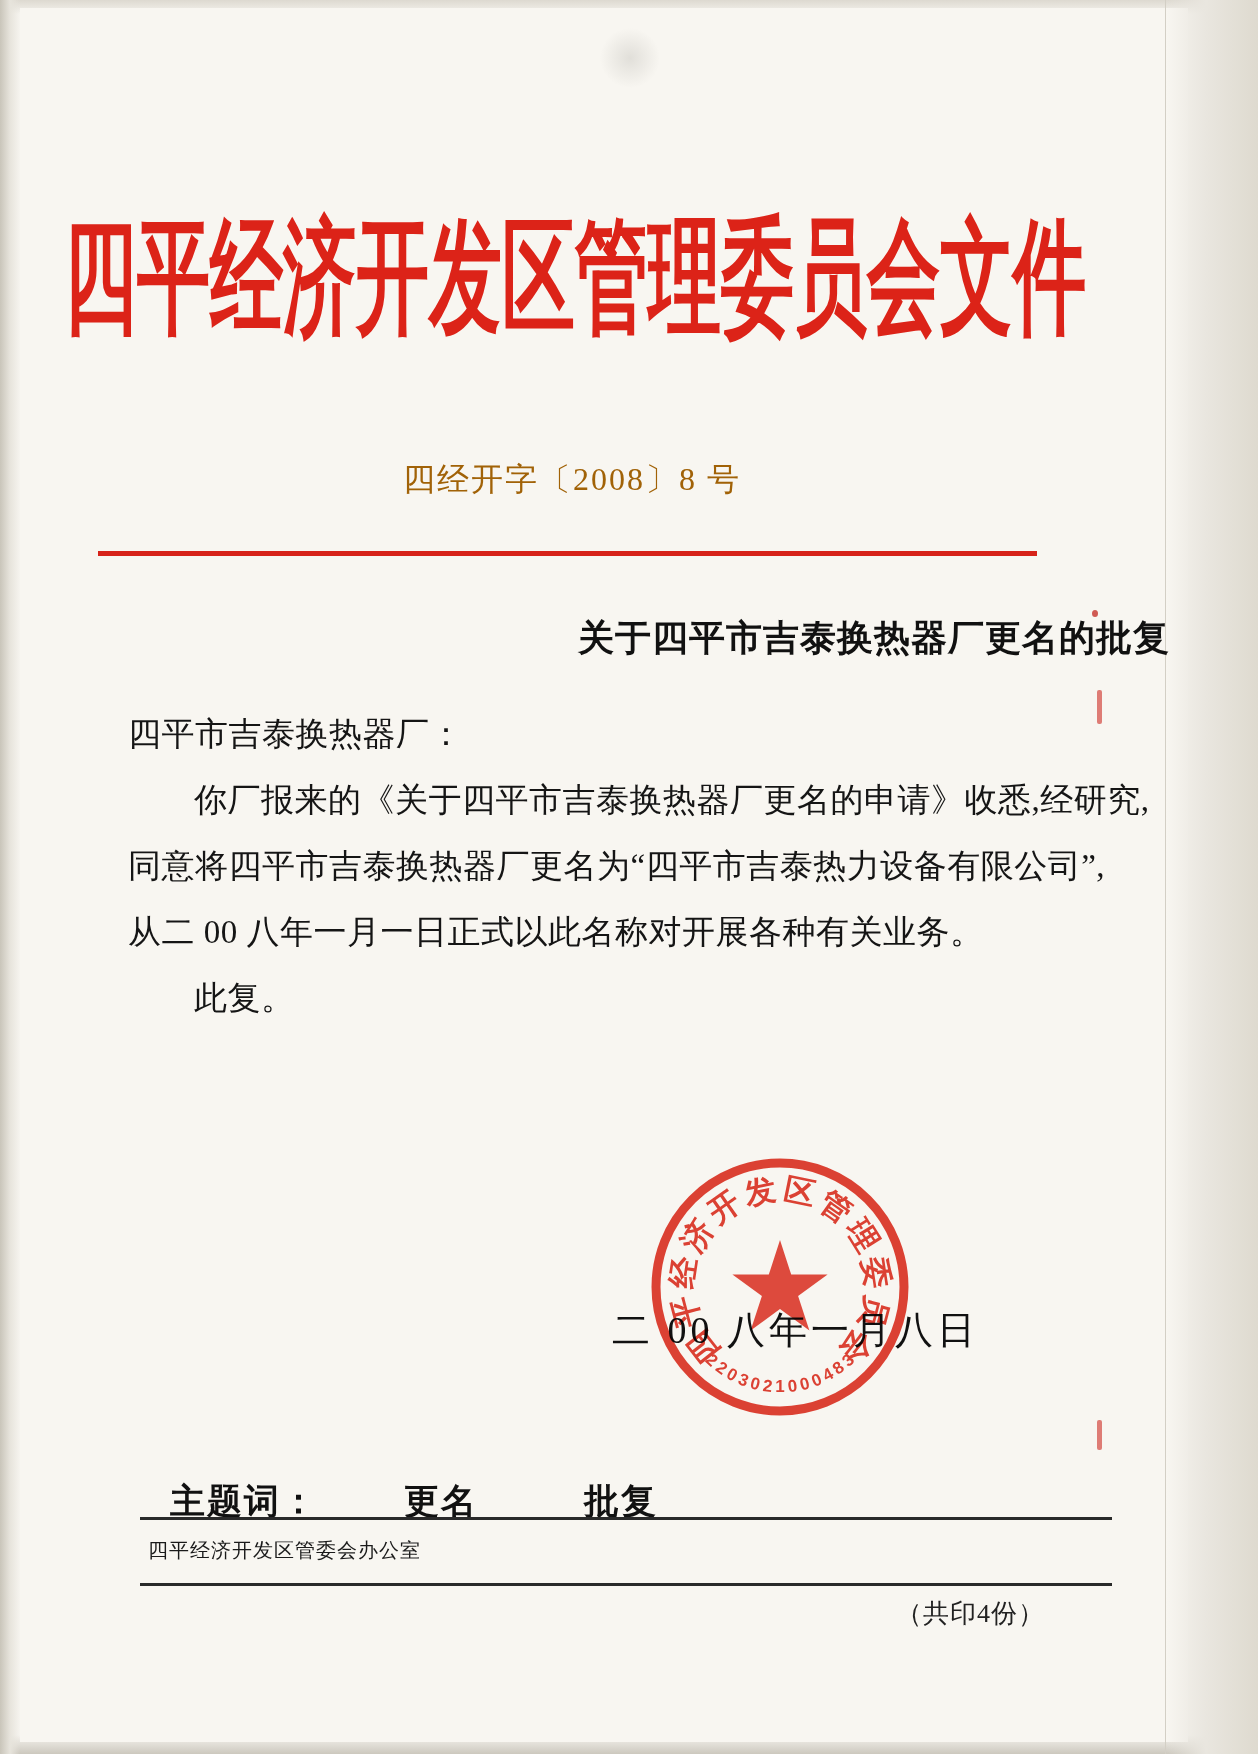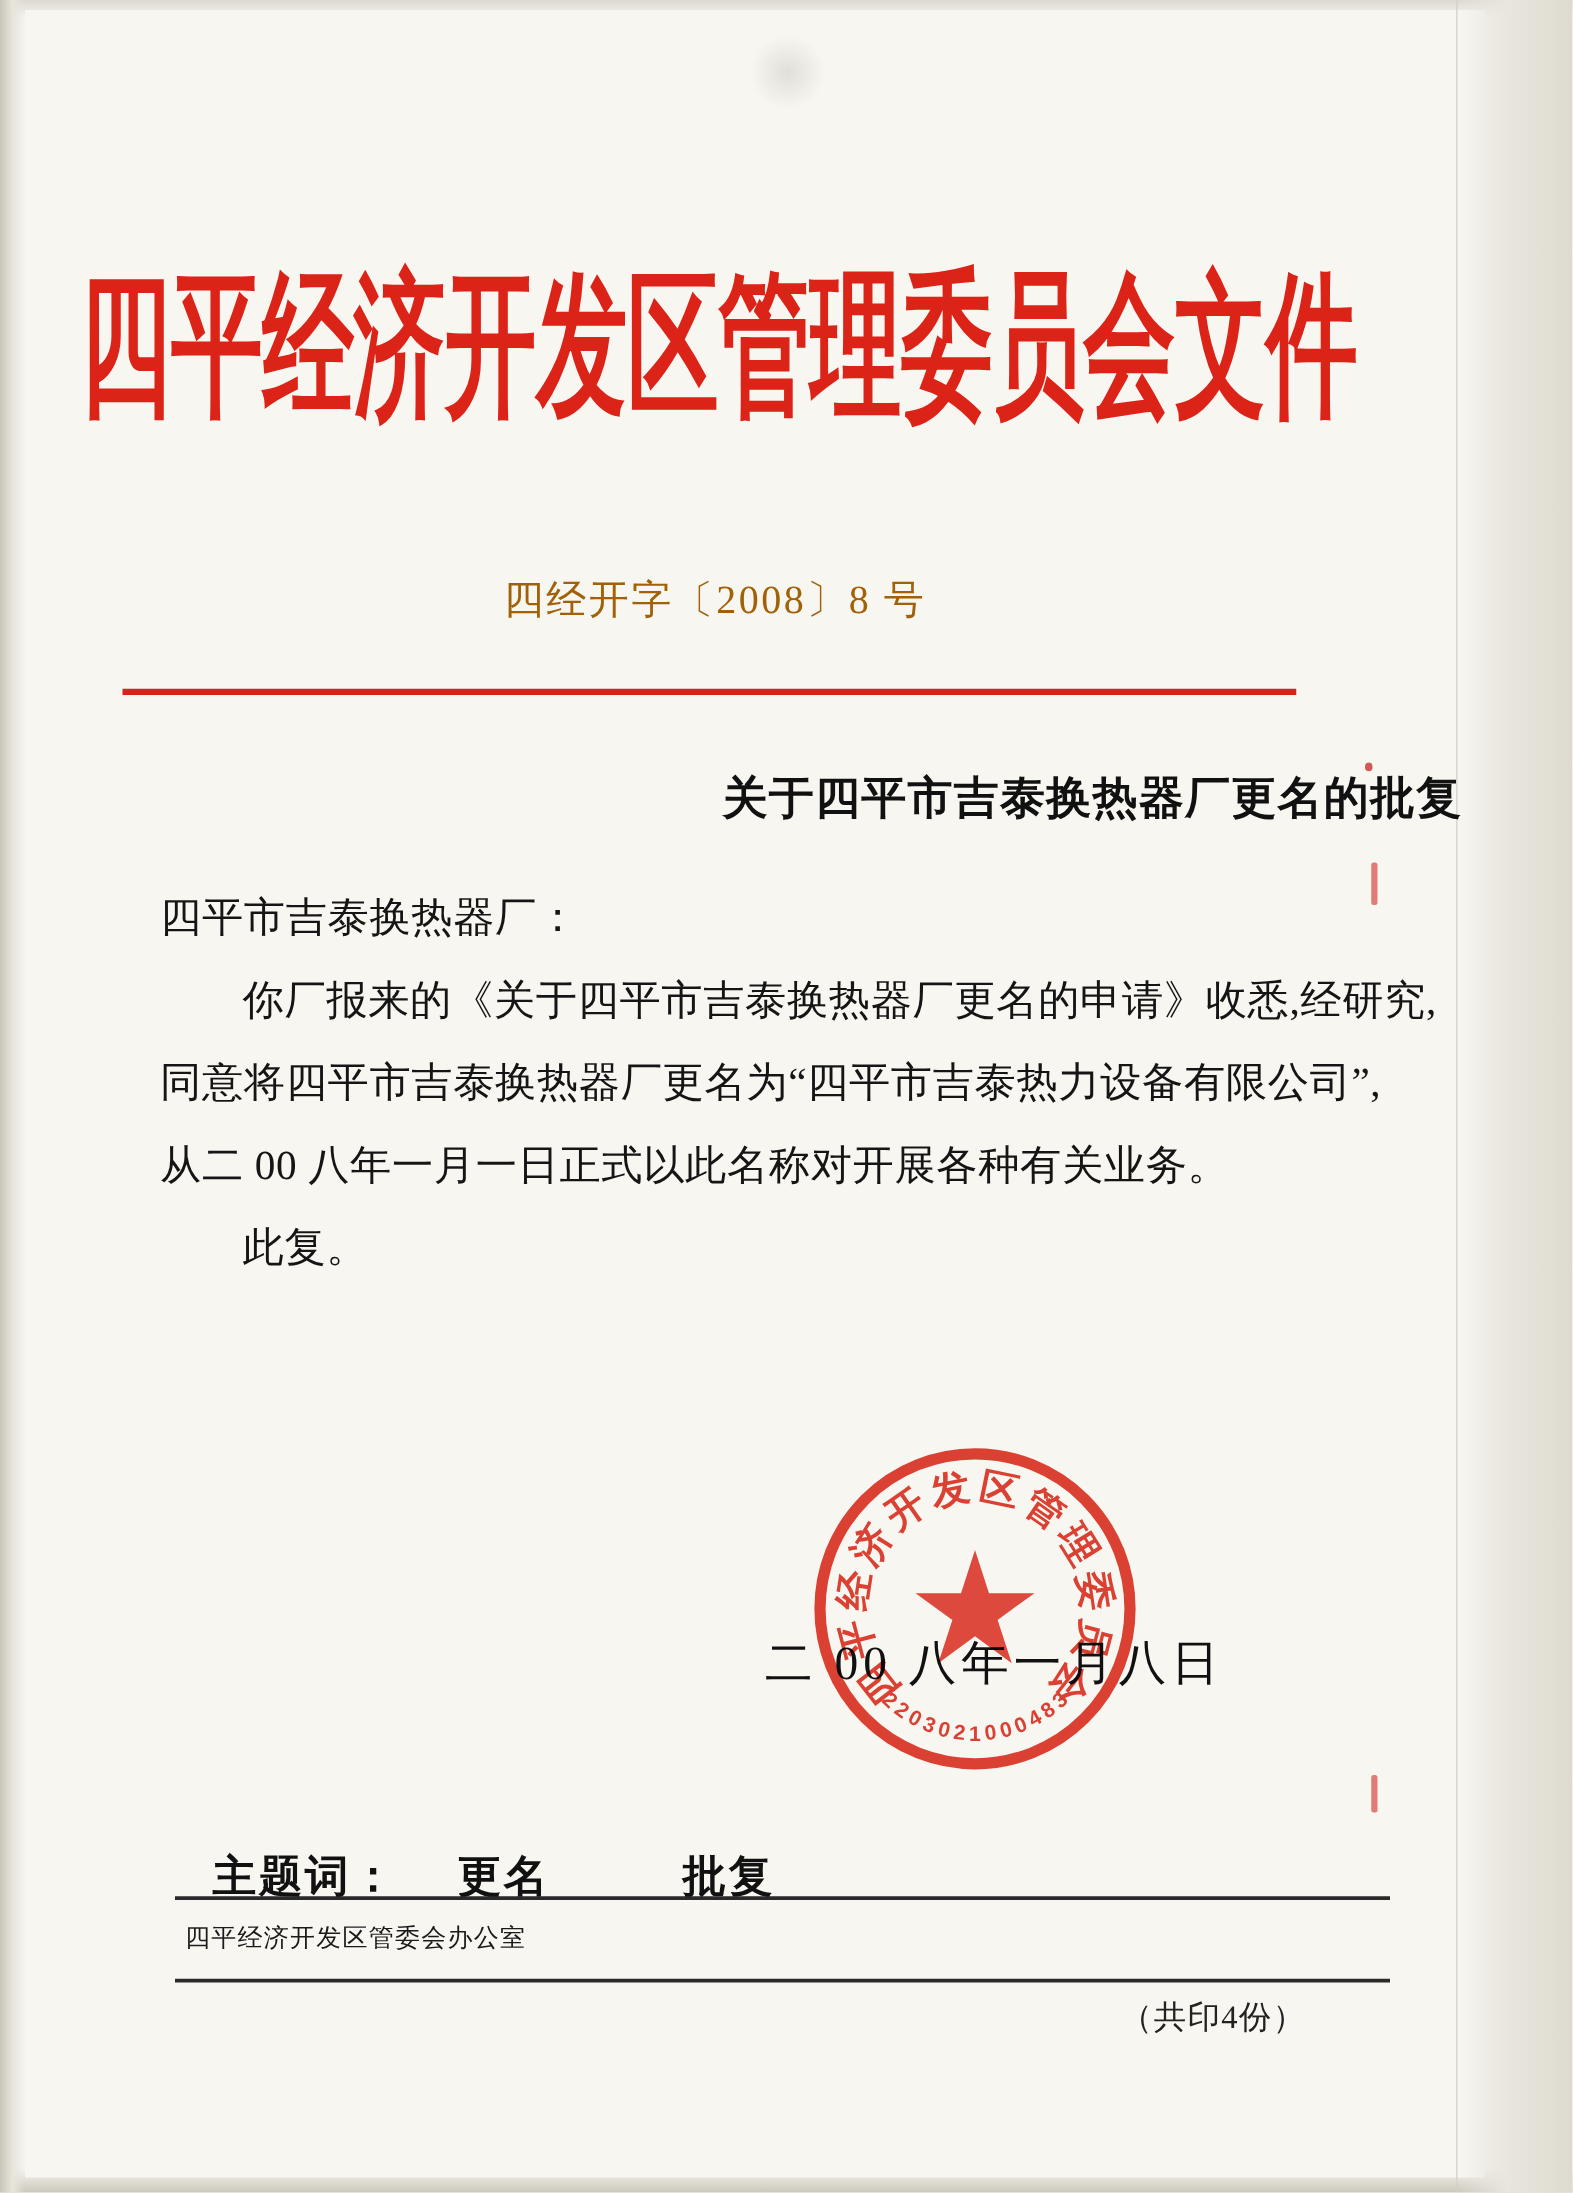--- a/index.html
+++ b/index.html
@@ -63,21 +63,21 @@
   .seal-digit{
     font-size:17px;font-weight:bold;fill:#e03324;
     text-anchor:middle;dominant-baseline:middle;
     font-family:"Liberation Sans","DejaVu Sans",sans-serif;
   }
   .subject-row{
     left:170px;top:1478px;display:flex;align-items:baseline;
     font-size:35px;font-weight:bold;color:#111;
     font-family:"Liberation Sans","DejaVu Sans",sans-serif;letter-spacing:2px;gap:48px;
   }
-  .subject-term1{}
+  .subject-term1{margin-left:38px;}
   .subject-term2{margin-left:58px;}
   .black-rule{left:140px;width:972px;height:3px;background:#2a2a2a;}
   .rule-1{top:1517px;}
   .rule-2{top:1583px;}
   .footer-row{
     left:148px;top:1537px;width:890px;display:flex;
     justify-content:space-between;align-items:baseline;
     font-size:20px;color:#1a1a1a;letter-spacing:1px;
   }
   .copies-note{

